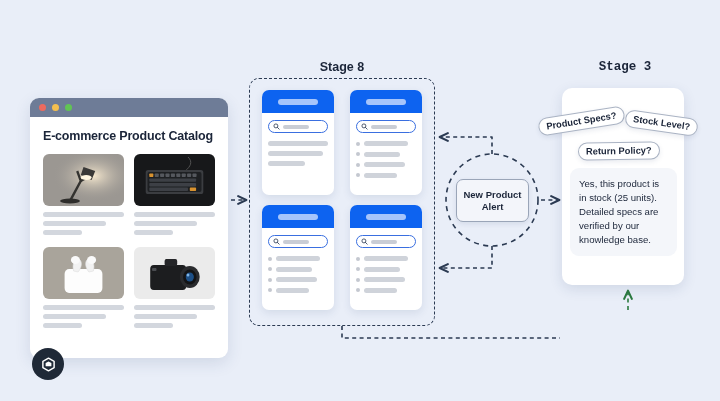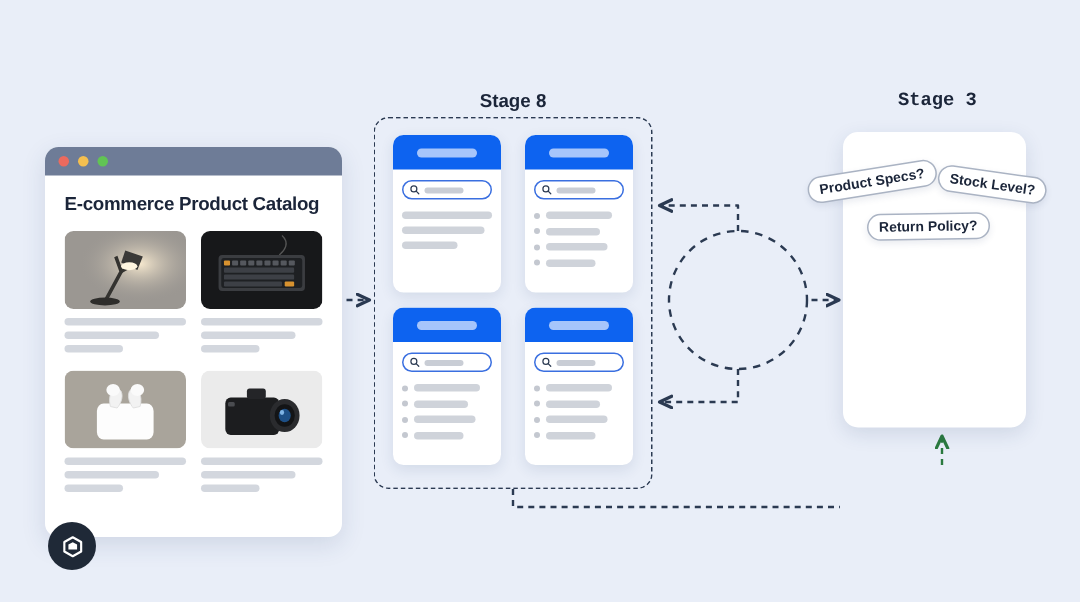--- a/index.html
+++ b/index.html
@@ -525,27 +525,29 @@
         <span class="bullet-dot"></span>
         <span class="bullet-line" style="width:41px"></span>
         </div>
       <div class="bullet-row">
         <span class="bullet-dot"></span>
         <span class="bullet-line" style="width:33px"></span>
         </div>
     </div>
   </div>
 
+  <div id="alert-node">New Product Alert</div>
 
   <div id="answer-card"></div>
 
   <div class="qpill" id="pill-specs">Product Specs?</div>
   <div class="qpill" id="pill-stock">Stock Level?</div>
   <div class="qpill" id="pill-return">Return Policy?</div>
 
+  <div id="answer-bubble">Yes, this product is in stock (25 units). Detailed specs are verified by our knowledge base.</div>
 
 
   <div id="logo-mark">
     <svg width="17" height="17" viewBox="0 0 20 20">
       <path d="M10,2.6 L16.6,6.3 L16.6,13.7 L10,17.4 L3.4,13.7 L3.4,6.3 Z" fill="none" stroke="#ffffff" stroke-width="1.7" stroke-linejoin="round"></path>
       <path d="M6.6,8.3 L10,6.4 L13.4,8.3 L13.4,12.2 L6.6,12.2 Z" fill="#ffffff"></path>
     </svg>
   </div>
 
 </div>

